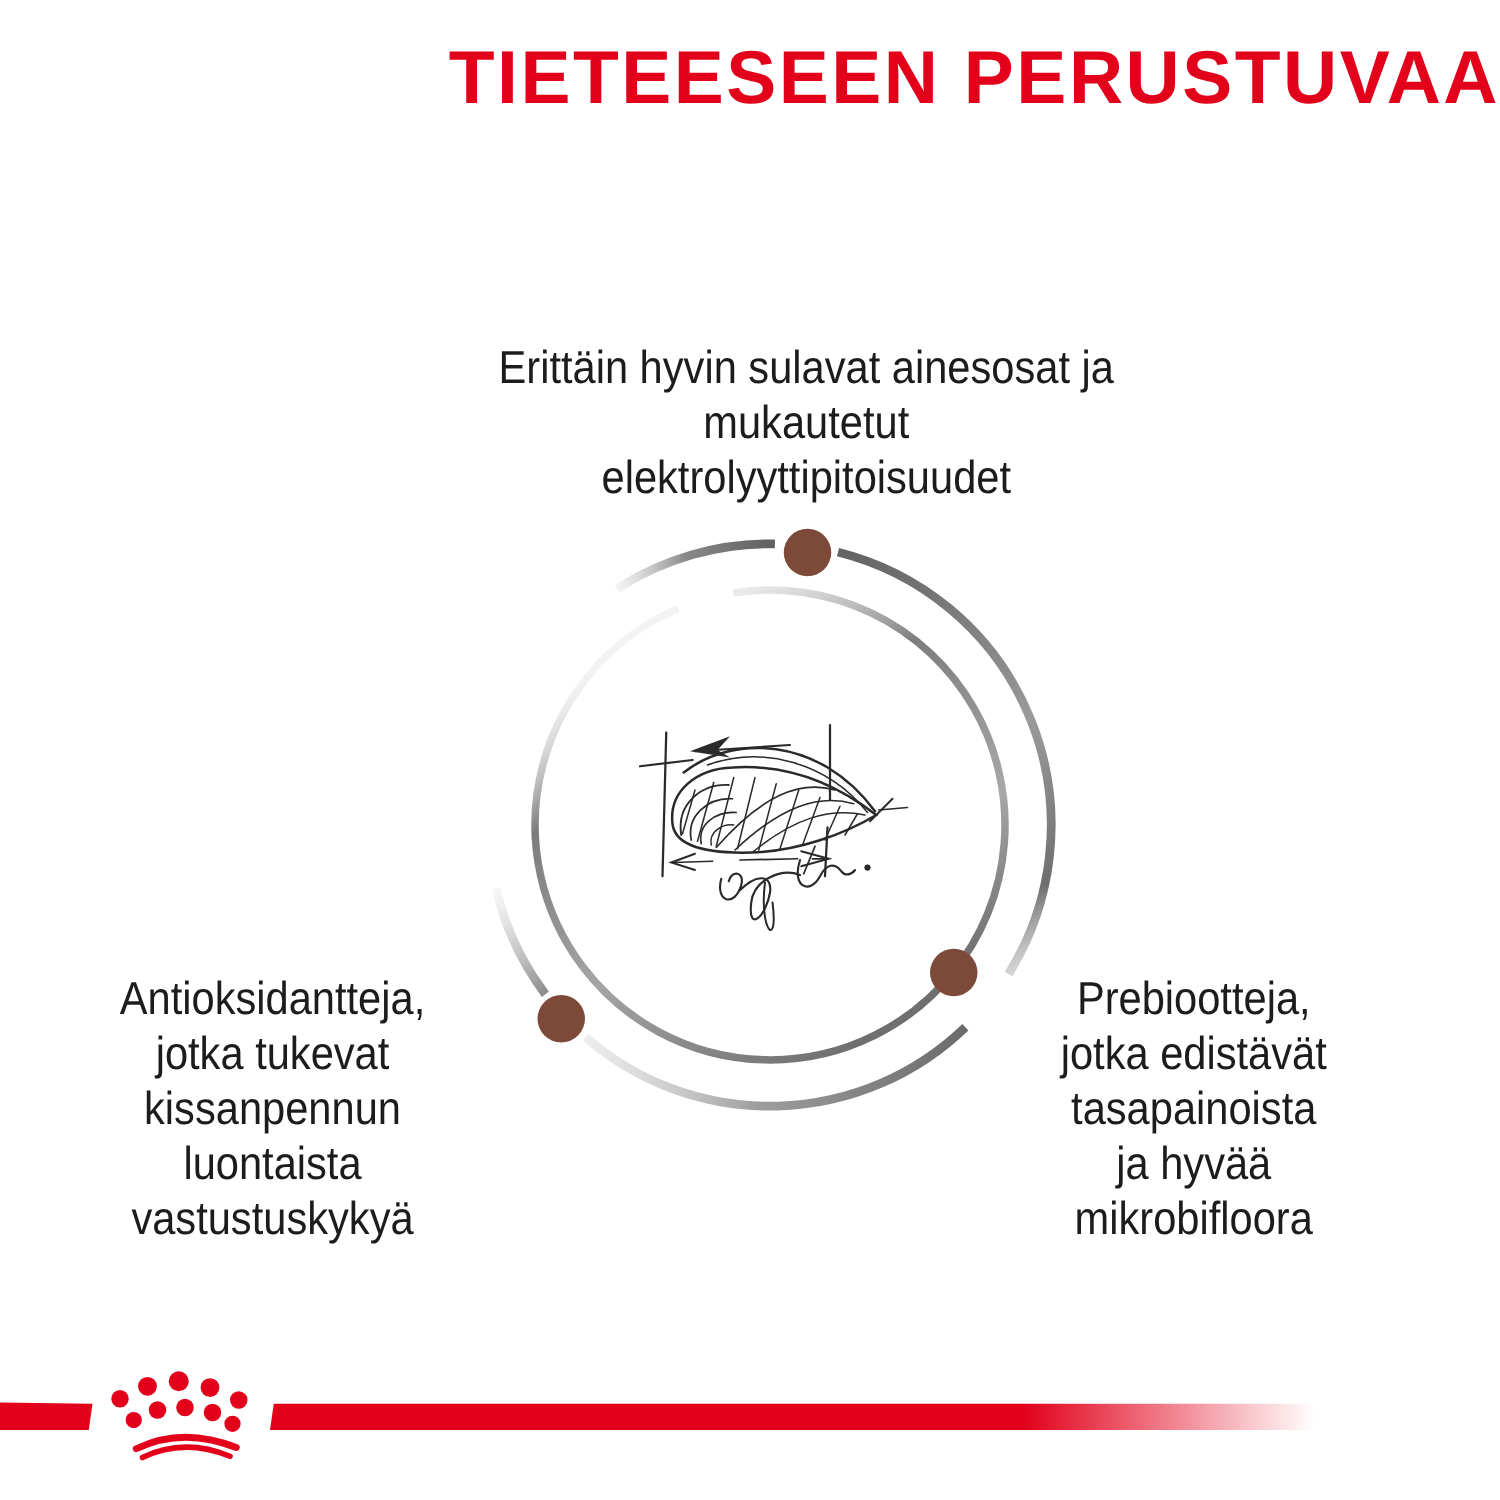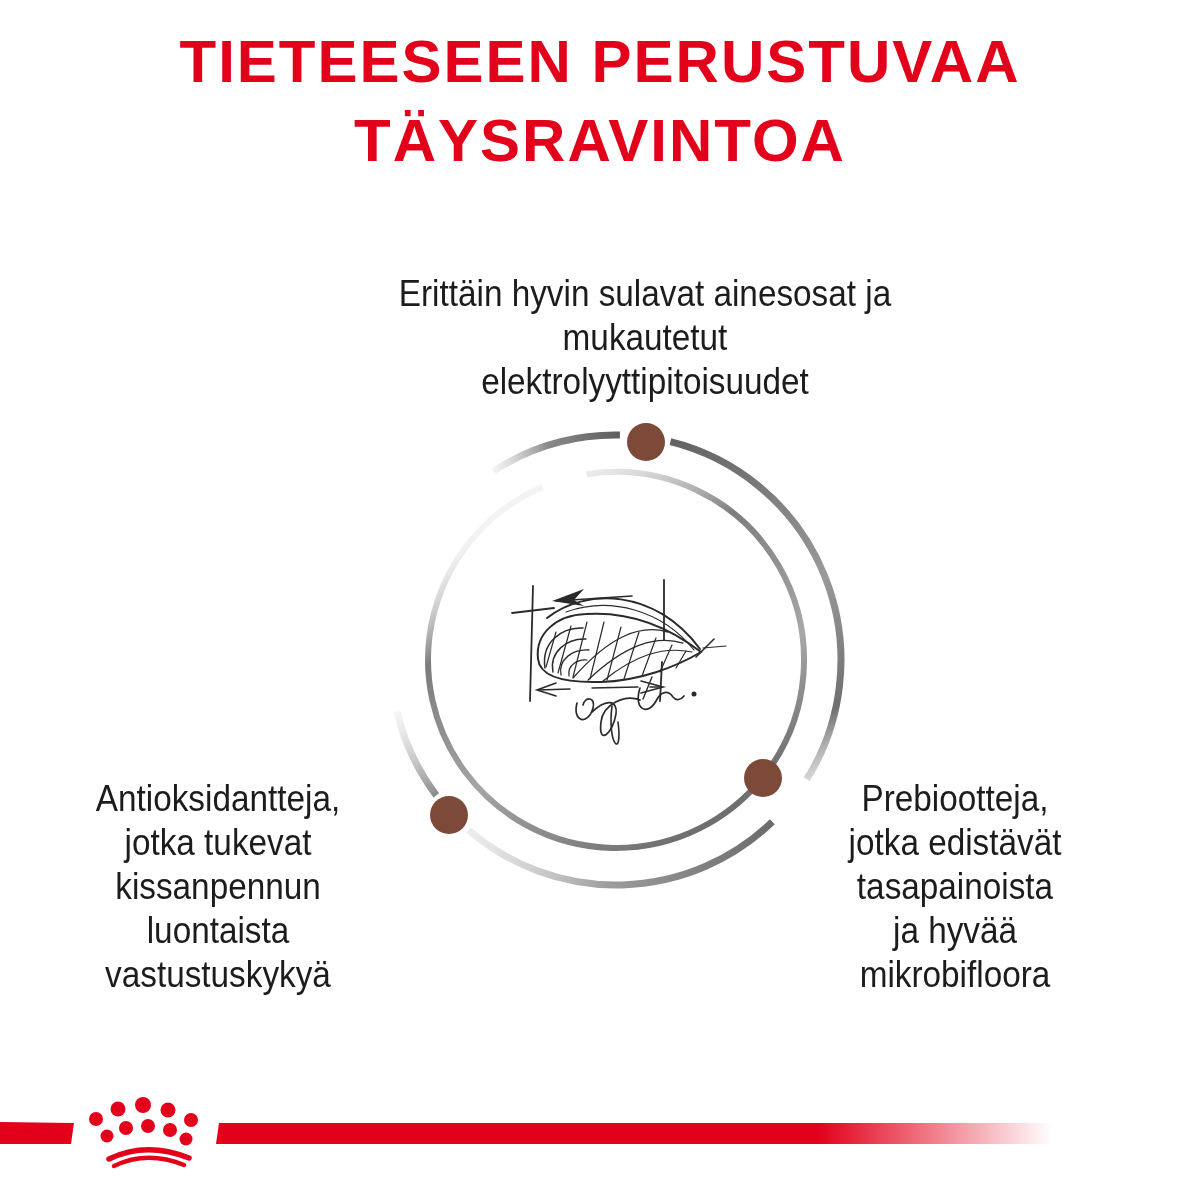--- a/index.html
+++ b/index.html
@@ -2,21 +2,21 @@
 <html><head>
 <meta charset="utf-8">
 <style>
   html,body{margin:0;padding:0;background:#fff;}
   .canvas{
     position:relative;width:1200px;height:1200px;background:#ffffff;overflow:hidden;
     font-family:"Liberation Sans","DejaVu Sans",sans-serif;
   }
   .overlay{position:absolute;left:0;top:0;width:1200px;height:1200px;pointer-events:none;}
   .headline{
-    position:absolute;left:0;top:22px;width:1200px;text-align:center;
+    position:absolute;left:0;top:22px;width:1200px;text-align:right;
     color:#e2001a;font-weight:bold;font-size:60px;line-height:79px;letter-spacing:2px;
     transform:scaleX(1.0);
   }
   .headline span{display:block;white-space:nowrap;}
   .feature{
     position:absolute;color:#1c1c1c;font-size:37px;line-height:44px;text-align:center;
     transform:scaleX(0.9);transform-origin:center top;
   }
   .feature span{display:block;white-space:nowrap;}
   .feature-top{left:345px;top:272px;width:600px;}
@@ -148,21 +148,20 @@
       <circle cx="148" cy="1126" r="7"></circle>
       <circle cx="170" cy="1130" r="7"></circle>
       <circle cx="186" cy="1139" r="6.5"></circle>
       <path d="M109,1159 Q146,1141 189,1158" fill="none" stroke="#e2001a" stroke-width="5.5" stroke-linecap="round"></path>
       <path d="M114,1166 Q147,1150 184,1165" fill="none" stroke="#e2001a" stroke-width="4.5" stroke-linecap="round"></path>
     </g>
   </svg>
 
   <div class="headline">
     <span>TIETEESEEN PERUSTUVAA</span>
-    <span>TÄYSRAVINTOA</span>
   </div>
 
   <div class="feature feature-top">
     <span>Erittäin hyvin sulavat ainesosat ja</span>
     <span>mukautetut</span>
     <span>elektrolyyttipitoisuudet</span>
   </div>
 
   <div class="feature feature-left">
     <span>Antioksidantteja,</span>

